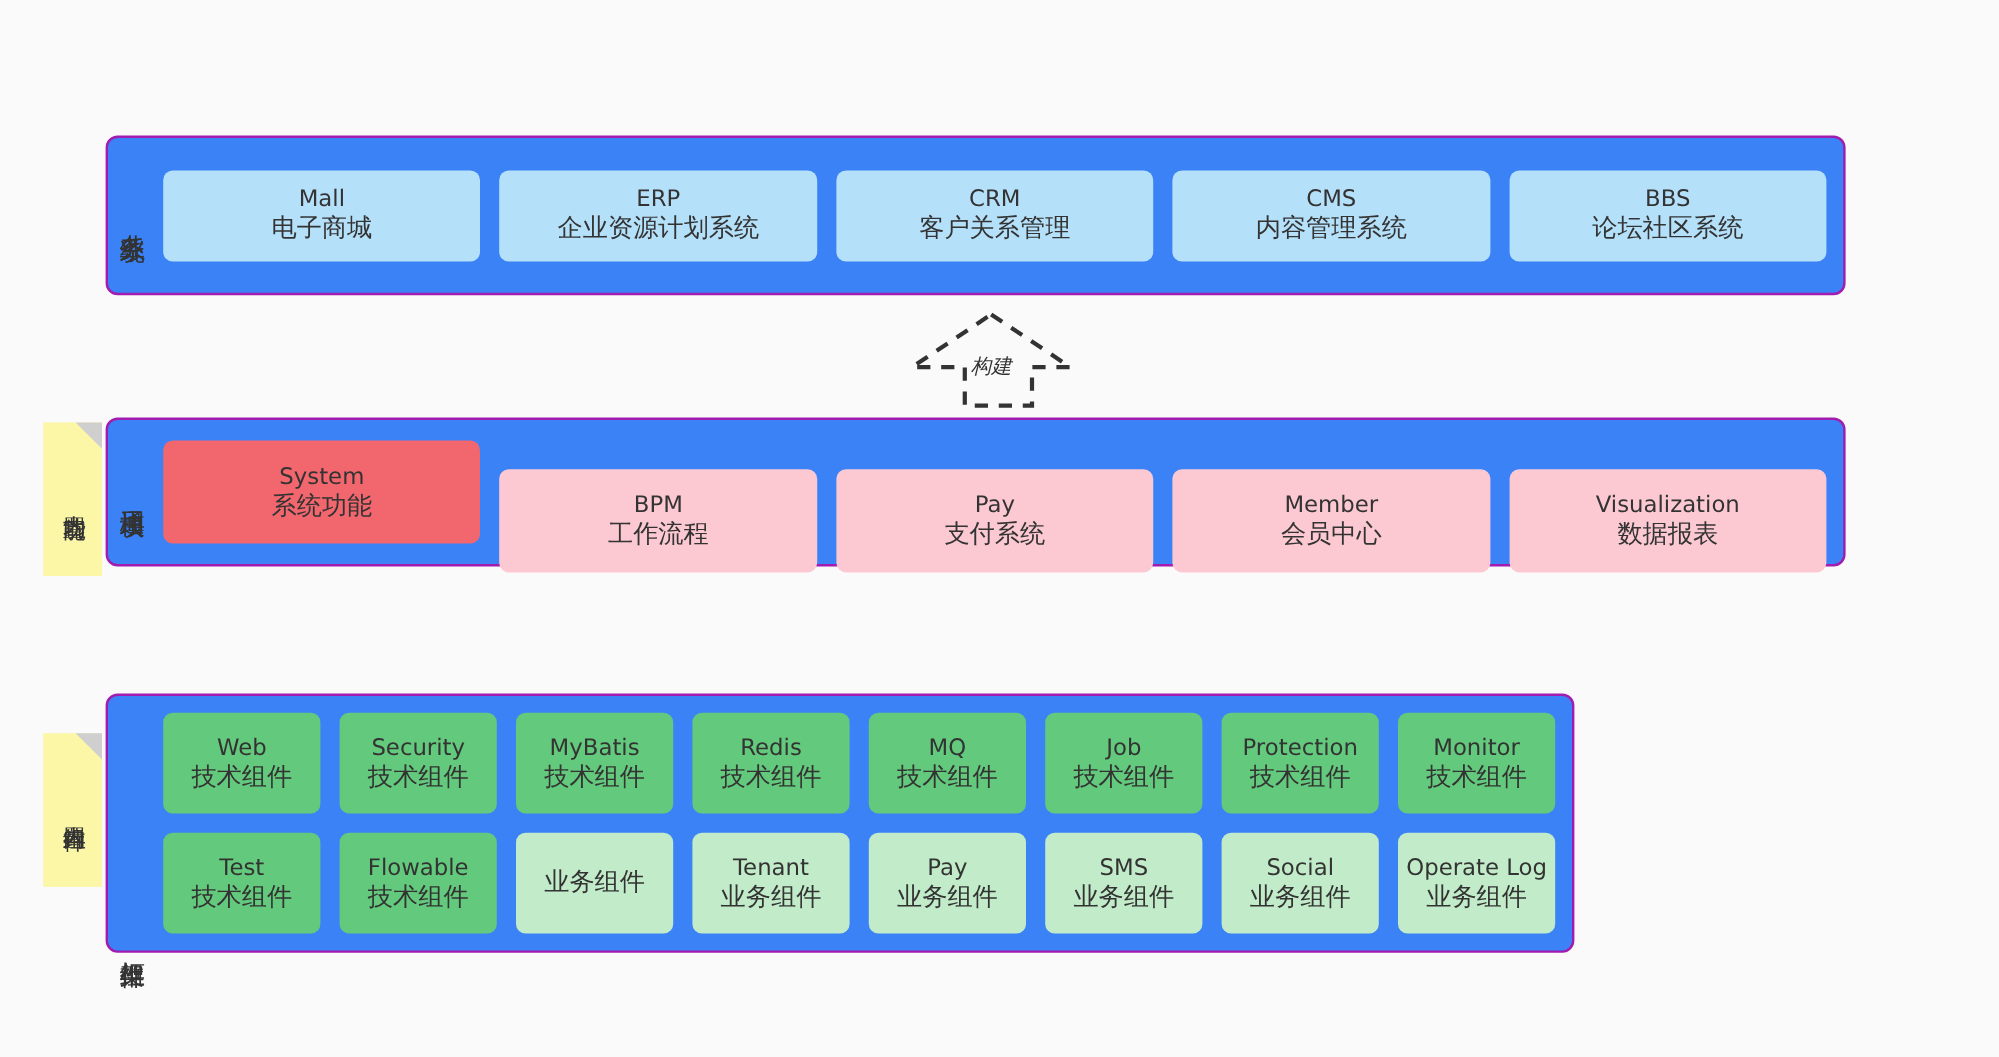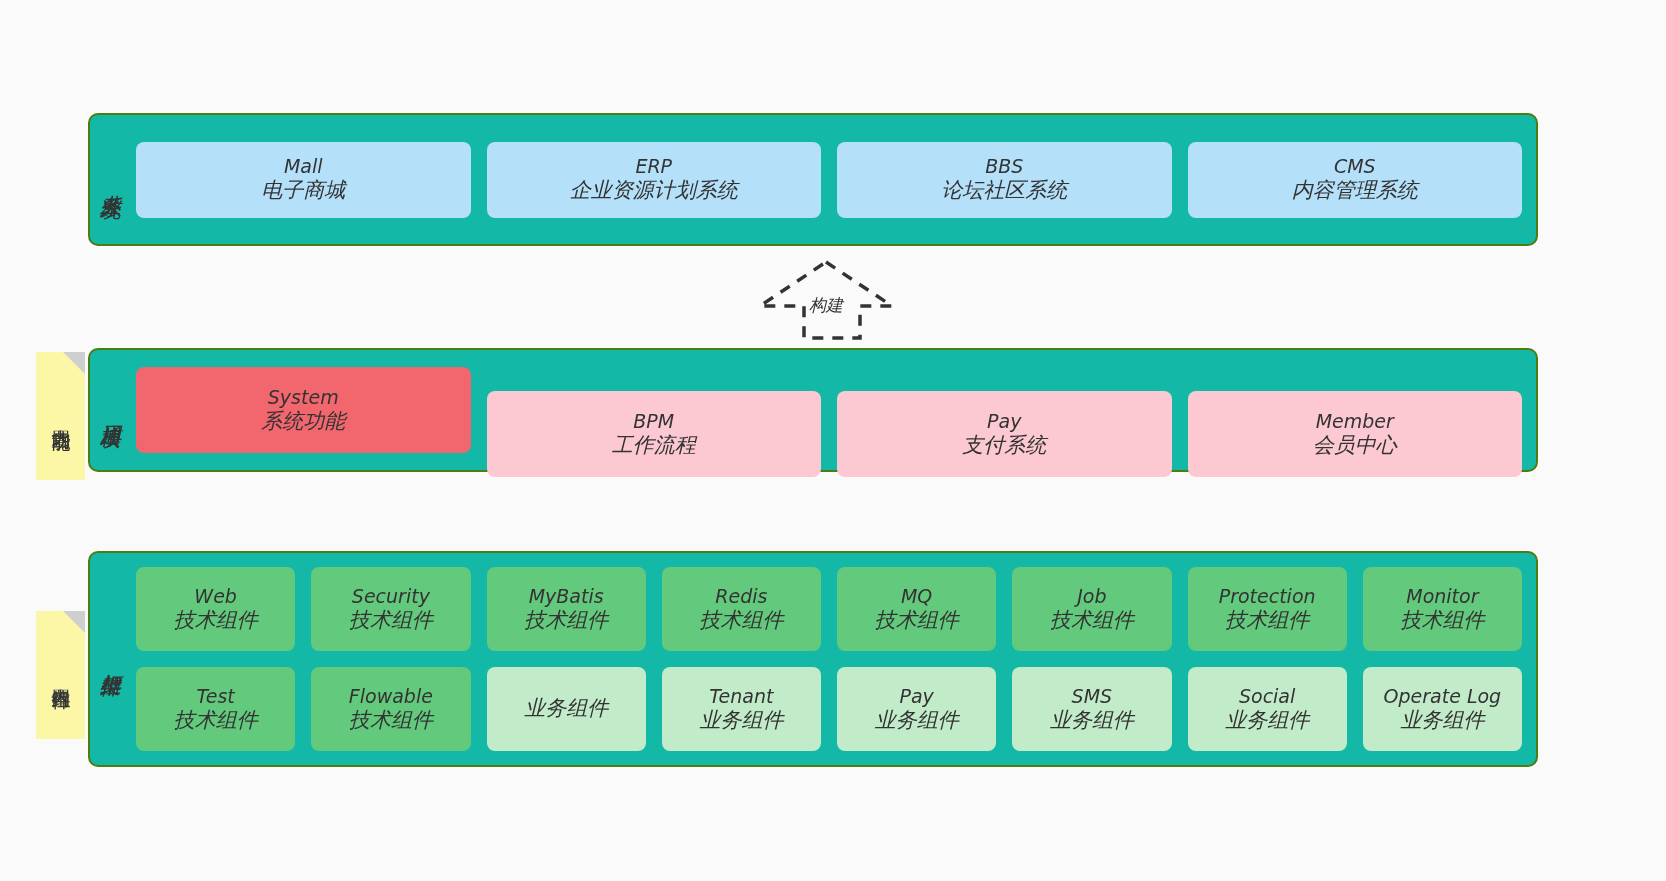--- a/index.html
+++ b/index.html
@@ -18,26 +18,25 @@
 
   .canvas {
     position: absolute;
     inset: 0;
   }
 
   
   .layer {
     position: absolute;
     box-sizing: border-box;
-    background: #14b8a6;
-    border: 2px solid #4d7c0f;
+    background: #3b82f6;
+    border: 2px solid #a21caf;
     border-radius: 10px;
     display: flex;
     align-items: stretch;
-    font-style: italic;
   }
   .layer-title {
     flex: 0 0 auto;
     width: 40px;
     display: flex;
     align-items: center;
     justify-content: center;
     font-size: 21px;
     line-height: 1.08;
     letter-spacing: 1px;
@@ -148,26 +147,30 @@
 
       <div class="card biz-card">
         <span class="t1">Mall</span>
         <span class="t2">电子商城</span>
       </div>
       <div class="card biz-card">
         <span class="t1">ERP</span>
         <span class="t2">企业资源计划系统</span>
       </div>
       <div class="card biz-card">
+        <span class="t1">CRM</span>
+        <span class="t2">客户关系管理</span>
+      </div>
+      <div class="card biz-card">
+        <span class="t1">CMS</span>
+        <span class="t2">内容管理系统</span>
+      </div>
+      <div class="card biz-card">
         <span class="t1">BBS</span>
         <span class="t2">论坛社区系统</span>
-      </div>
-      <div class="card biz-card">
-        <span class="t1">CMS</span>
-        <span class="t2">内容管理系统</span>
       </div>
 
     </div>
   </div>
 
   <div class="arrow" style="left:756px; top:258px; width:140px; height:84px;">
     <svg width="140" height="84" viewBox="0 0 140 84" fill="none">
       <path d="M70 4 L136 48 L104 48 L104 80 L48 80 L48 48 L4 48 Z" stroke="#333333" stroke-width="3.5" stroke-dasharray="11 9" stroke-linejoin="miter" fill="none"></path>
     </svg>
     <span class="arrow-label" style="left:51px; top:36px;">构建</span>
@@ -190,30 +193,34 @@
         <span class="t2">工作流程</span>
       </div>
       <div class="card mod-card mod-light">
         <span class="t1">Pay</span>
         <span class="t2">支付系统</span>
       </div>
       <div class="card mod-card mod-light">
         <span class="t1">Member</span>
         <span class="t2">会员中心</span>
       </div>
+      <div class="card mod-card mod-light">
+        <span class="t1">Visualization</span>
+        <span class="t2">数据报表</span>
+      </div>
 
     </div>
   </div>
 
 
   <div class="sticky" style="left:36px; top:611px; width:49px; height:128px;">
     <span>内置组件</span>
   </div>
 
-  <div class="layer" style="left:88px; top:551px; width:1450px; height:216px;">
+  <div class="layer" style="left:88px; top:578px; width:1224px; height:216px;align-items:flex-end;">
     <div class="layer-title">框架组件</div>
     <div class="layer-body two-rows">
 
       <div class="row">
         <div class="card fw-card fw-tech">
           <span class="t1">Web</span>
           <span class="t2">技术组件</span>
         </div>
         <div class="card fw-card fw-tech">
           <span class="t1">Security</span>

